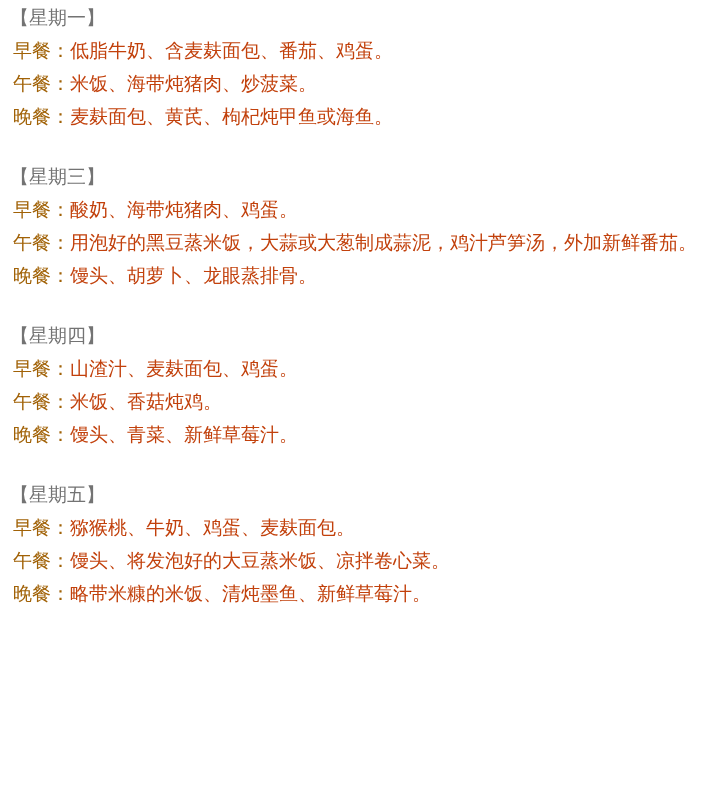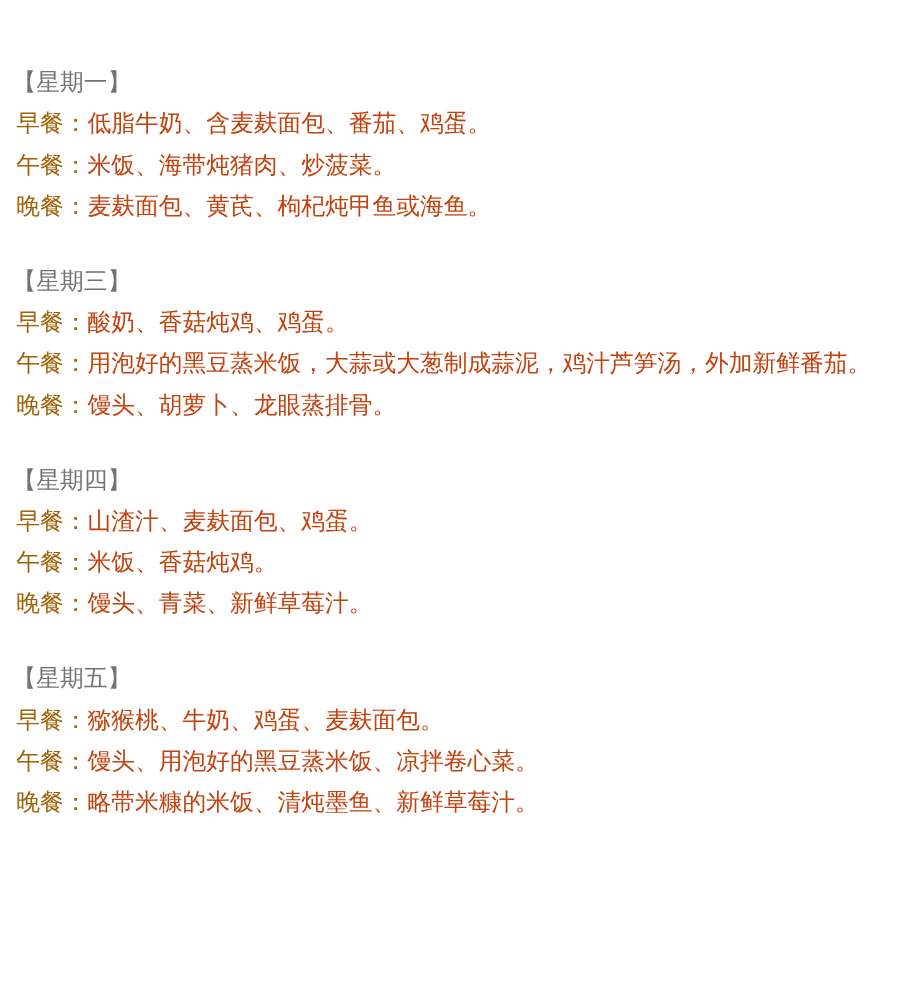--- a/index.html
+++ b/index.html
@@ -7,22 +7,21 @@
     padding: 0;
   }
   body {
     width: 722px;
     height: 801px;
     background: #ffffff;
     overflow: hidden;
     font-family: "Liberation Sans", "DejaVu Sans", sans-serif;
   }
   .content {
-    padding: 18px 6px 0 13px;
-    margin-top: 32px;
+    padding: 1px 6px 0 13px;
   }
   .day {
     margin-bottom: 27px;
   }
   .day:last-child {
     margin-bottom: 0;
   }
   .day-title {
     font-size: 19px;
     line-height: 33px;
@@ -51,32 +50,32 @@
   <div class="day">
     <div class="day-title">【星期一】</div>
     <div class="meal-line"><span class="meal-label">早餐：</span><span class="meal-text">低脂牛奶、含麦麸面包、番茄、鸡蛋。</span></div>
     <div class="meal-line"><span class="meal-label">午餐：</span><span class="meal-text">米饭、海带炖猪肉、炒菠菜。</span></div>
     <div class="meal-line"><span class="meal-label">晚餐：</span><span class="meal-text">麦麸面包、黄芪、枸杞炖甲鱼或海鱼。</span></div>
   </div>
 
 
   <div class="day">
     <div class="day-title">【星期三】</div>
-    <div class="meal-line"><span class="meal-label">早餐：</span><span class="meal-text">酸奶、香菇炖鸡、鸡蛋。</span></div>
+    <div class="meal-line"><span class="meal-label">早餐：</span><span class="meal-text">酸奶、海带炖猪肉、鸡蛋。</span></div>
     <div class="meal-line"><span class="meal-label">午餐：</span><span class="meal-text">用泡好的黑豆蒸米饭，大蒜或大葱制成蒜泥，鸡汁芦笋汤，外加新鲜番茄。</span></div>
     <div class="meal-line"><span class="meal-label">晚餐：</span><span class="meal-text">馒头、胡萝卜、龙眼蒸排骨。</span></div>
   </div>
 
   <div class="day">
     <div class="day-title">【星期四】</div>
     <div class="meal-line"><span class="meal-label">早餐：</span><span class="meal-text">山渣汁、麦麸面包、鸡蛋。</span></div>
     <div class="meal-line"><span class="meal-label">午餐：</span><span class="meal-text">米饭、香菇炖鸡。</span></div>
     <div class="meal-line"><span class="meal-label">晚餐：</span><span class="meal-text">馒头、青菜、新鲜草莓汁。</span></div>
   </div>
 
   <div class="day">
     <div class="day-title">【星期五】</div>
     <div class="meal-line"><span class="meal-label">早餐：</span><span class="meal-text">猕猴桃、牛奶、鸡蛋、麦麸面包。</span></div>
-    <div class="meal-line"><span class="meal-label">午餐：</span><span class="meal-text">馒头、用泡好的黑豆蒸米饭、凉拌卷心菜。</span></div>
+    <div class="meal-line"><span class="meal-label">午餐：</span><span class="meal-text">馒头、将发泡好的大豆蒸米饭、凉拌卷心菜。</span></div>
     <div class="meal-line"><span class="meal-label">晚餐：</span><span class="meal-text">略带米糠的米饭、清炖墨鱼、新鲜草莓汁。</span></div>
   </div>
 
 </div>
 
 </body></html>

